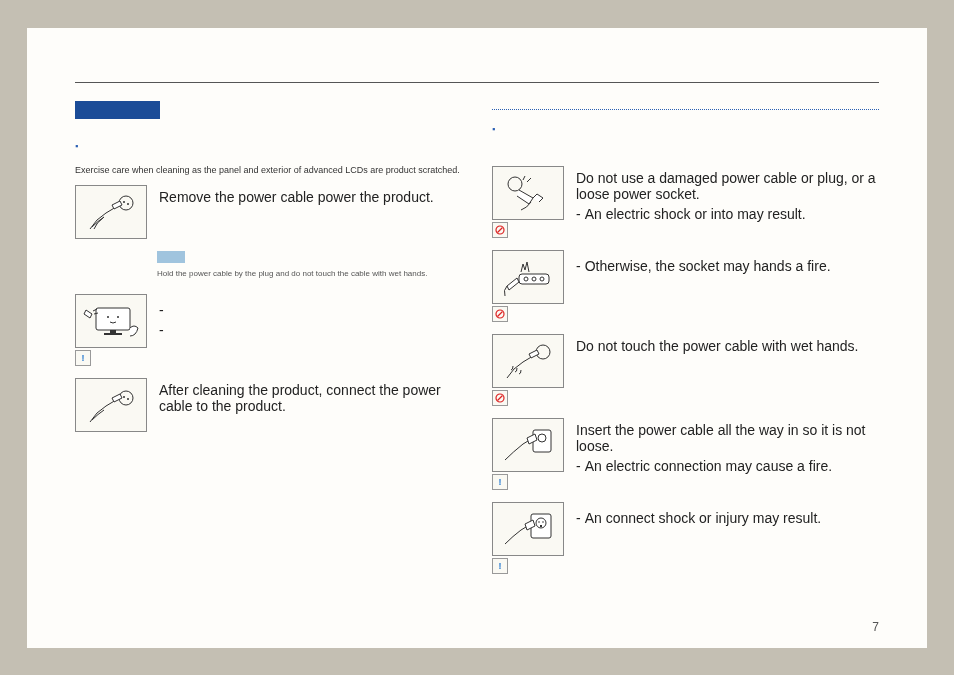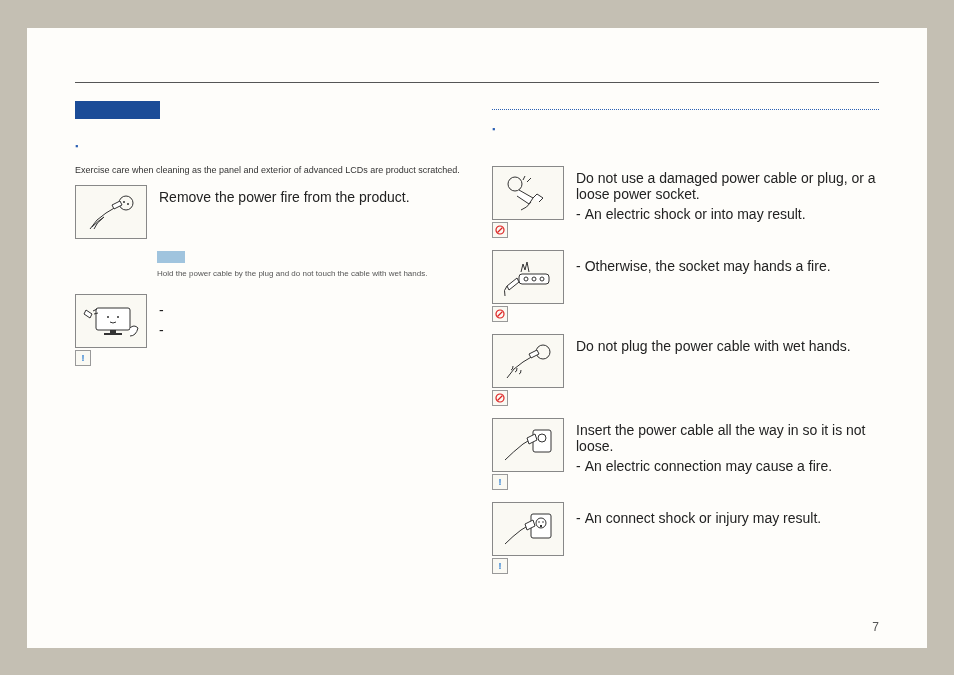--- a/index.html
+++ b/index.html
@@ -47,21 +47,21 @@
               <svg width="58" height="42">
                 <circle cx="44" cy="12" r="7" fill="none" stroke="#333"></circle>
                 <circle cx="42" cy="11" r="1" fill="#333"></circle>
                 <circle cx="46" cy="13" r="1" fill="#333"></circle>
                 <path d="M8 38 Q14 28 24 22 L34 16" fill="none" stroke="#333"></path>
                 <path d="M30 14 L38 10 L40 14 L32 18 Z" fill="#fff" stroke="#333"></path>
                 <path d="M10 36 Q16 30 22 26 Q14 32 12 38" fill="#fff" stroke="#333"></path>
               </svg>
             </div>
  </div>
- <div class="text-block">Remove the power fire from the product.</div>
+ <div class="text-block">Remove the power cable power the product.</div>
 </div>
 <div class="step0-extra">
  <span class="step0-label"></span>
  <div class="step0-note">Hold the power cable by the plug and do not touch the cable with wet hands.</div>
 </div>
 
 <div class="item">
  <div class="illus">
   <div class="frame">
               <svg width="58" height="42">
@@ -87,20 +87,35 @@
               <span></span>
             </div>
   <div class="sub">
               <span class="dash">-</span>
               <span></span>
             </div>
  </div>
 </div>
 
 
+<div class="item">
+ <div class="illus">
+  <div class="frame">
+              <svg width="58" height="42">
+                <circle cx="44" cy="14" r="7" fill="none" stroke="#333"></circle>
+                <circle cx="42" cy="13" r="1" fill="#333"></circle>
+                <circle cx="46" cy="15" r="1" fill="#333"></circle>
+                <path d="M8 38 Q14 28 24 22 L34 16" fill="none" stroke="#333"></path>
+                <path d="M30 14 L38 10 L40 14 L32 18 Z" fill="#fff" stroke="#333"></path>
+                <path d="M10 36 Q16 30 22 26" fill="none" stroke="#333"></path>
+              </svg>
+            </div>
+ </div>
+ <div class="text-block">After cleaning the product, connect the power cable to the product.</div>
+</div>
 </div>
 
 <div class="col">
 <div class="dotted-hr"></div>
 <div class="small-blue-dot">▪</div>
 <div class="wet-gap"></div>
 
 <div class="item">
  <div class="illus">
   <div class="frame">
@@ -172,21 +187,21 @@
             </div>
   <div class="icon-row">
               <div class="icon-badge no">
                 <svg viewBox="0 0 10 10">
                   <circle cx="5" cy="5" r="4" fill="none" stroke="#d22" stroke-width="1.2"></circle>
                   <line x1="2.5" y1="7.5" x2="7.5" y2="2.5" stroke="#d22" stroke-width="1.2"></line>
                 </svg>
               </div>
             </div>
  </div>
- <div class="text-block">Do not plug the power cable with wet hands.</div>
+ <div class="text-block">Do not touch the power cable with wet hands.</div>
 </div>
 
 <div class="item">
  <div class="illus">
   <div class="frame">
               <svg width="58" height="42">
                 <rect x="34" y="6" width="18" height="22" rx="2" fill="#fff" stroke="#333"></rect>
                 <circle cx="43" cy="14" r="4" fill="none" stroke="#333"></circle>
                 <path d="M6 36 Q14 28 24 20 L34 14" fill="none" stroke="#333"></path>
                 <path d="M28 14 L36 10 L38 16 L30 20 Z" fill="#fff" stroke="#333"></path>

